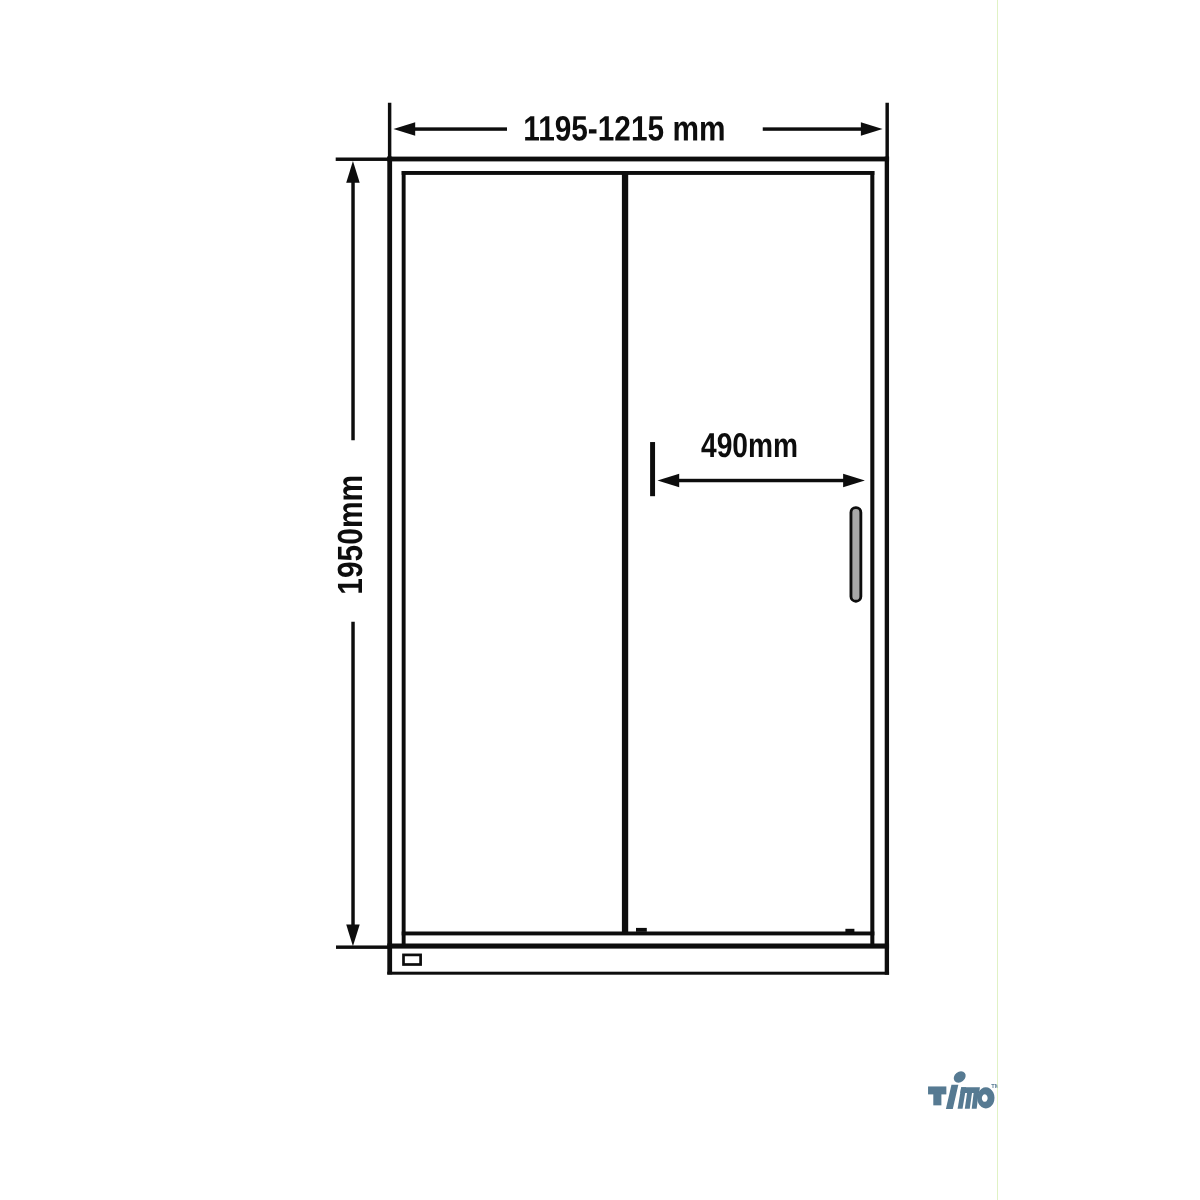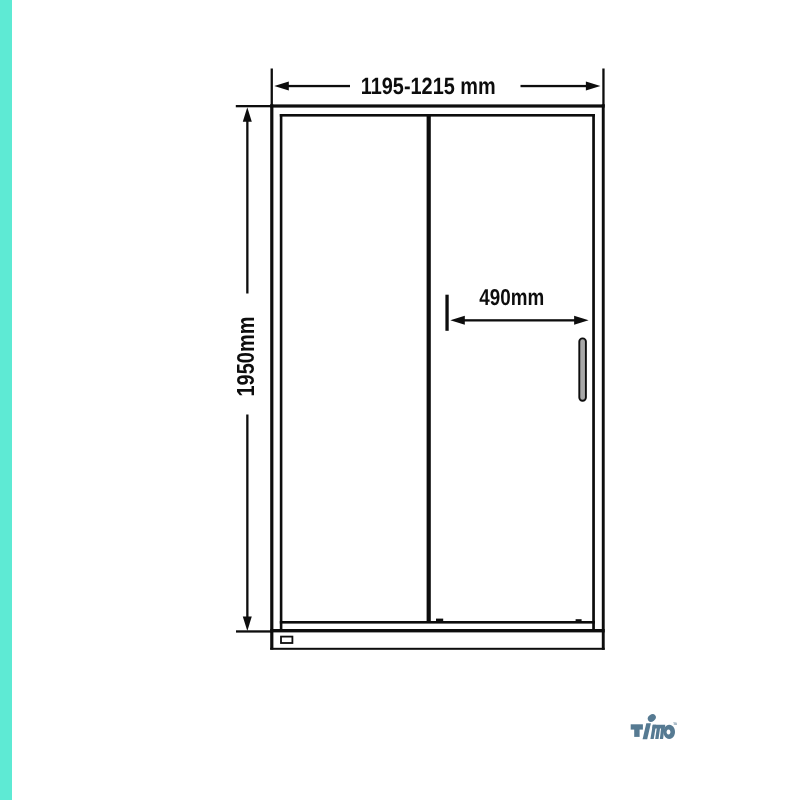--- a/index.html
+++ b/index.html
@@ -1,17 +1,17 @@
 <!DOCTYPE html>
 <html><head>
 <meta charset="utf-8">
 <style>
   html,body{margin:0;padding:0;background:#ffffff;}
-  .page{position:relative;width:665px;height:800px;background:#5eead4;overflow:hidden;
-        font-family:"Liberation Sans", sans-serif;padding-left:12px;}
+  .page{position:relative;width:665px;height:800px;background:#84cc16;overflow:hidden;
+        font-family:"Liberation Sans", sans-serif;}
 </style>
 </head>
 <body>
 
 <div class="page">
 <svg width="800" height="800" viewBox="0 0 800 800" xmlns="http://www.w3.org/2000/svg">
 
   <rect x="0" y="0" width="800" height="800" fill="#ffffff"></rect>
 
   <rect x="258.2" y="104.4" width="3.2" height="545.2" fill="#0d0d0d"></rect>

